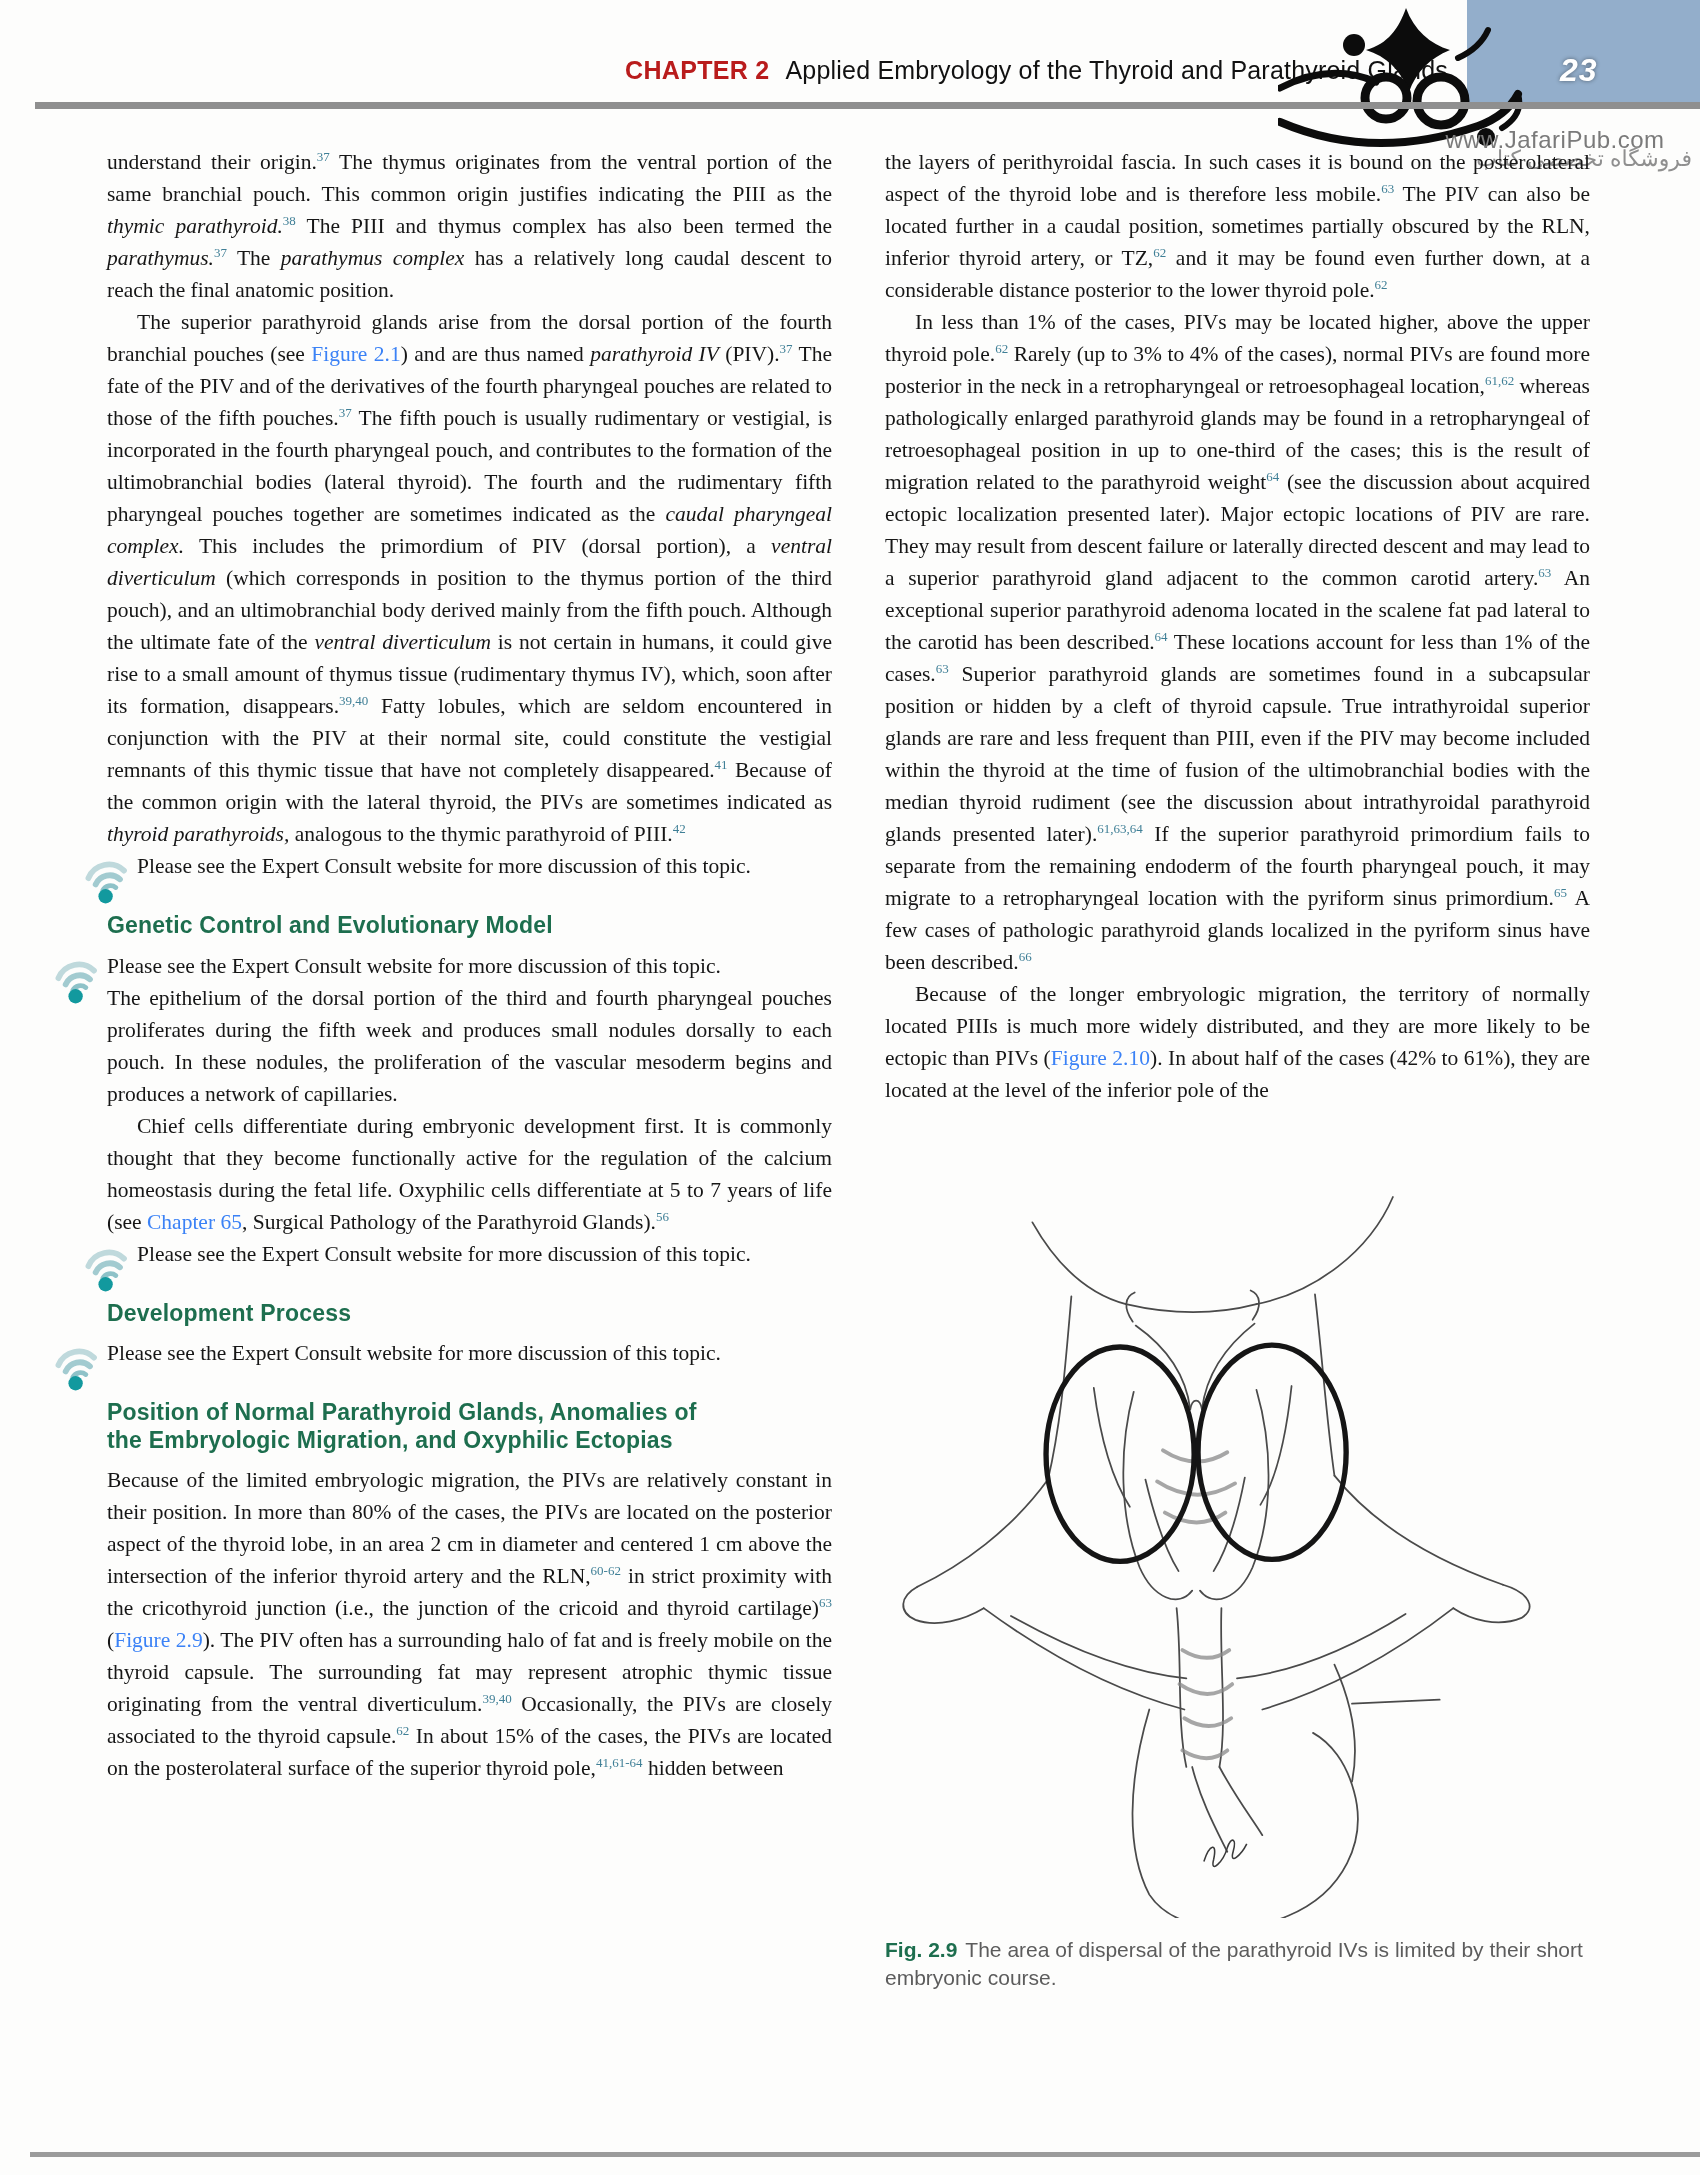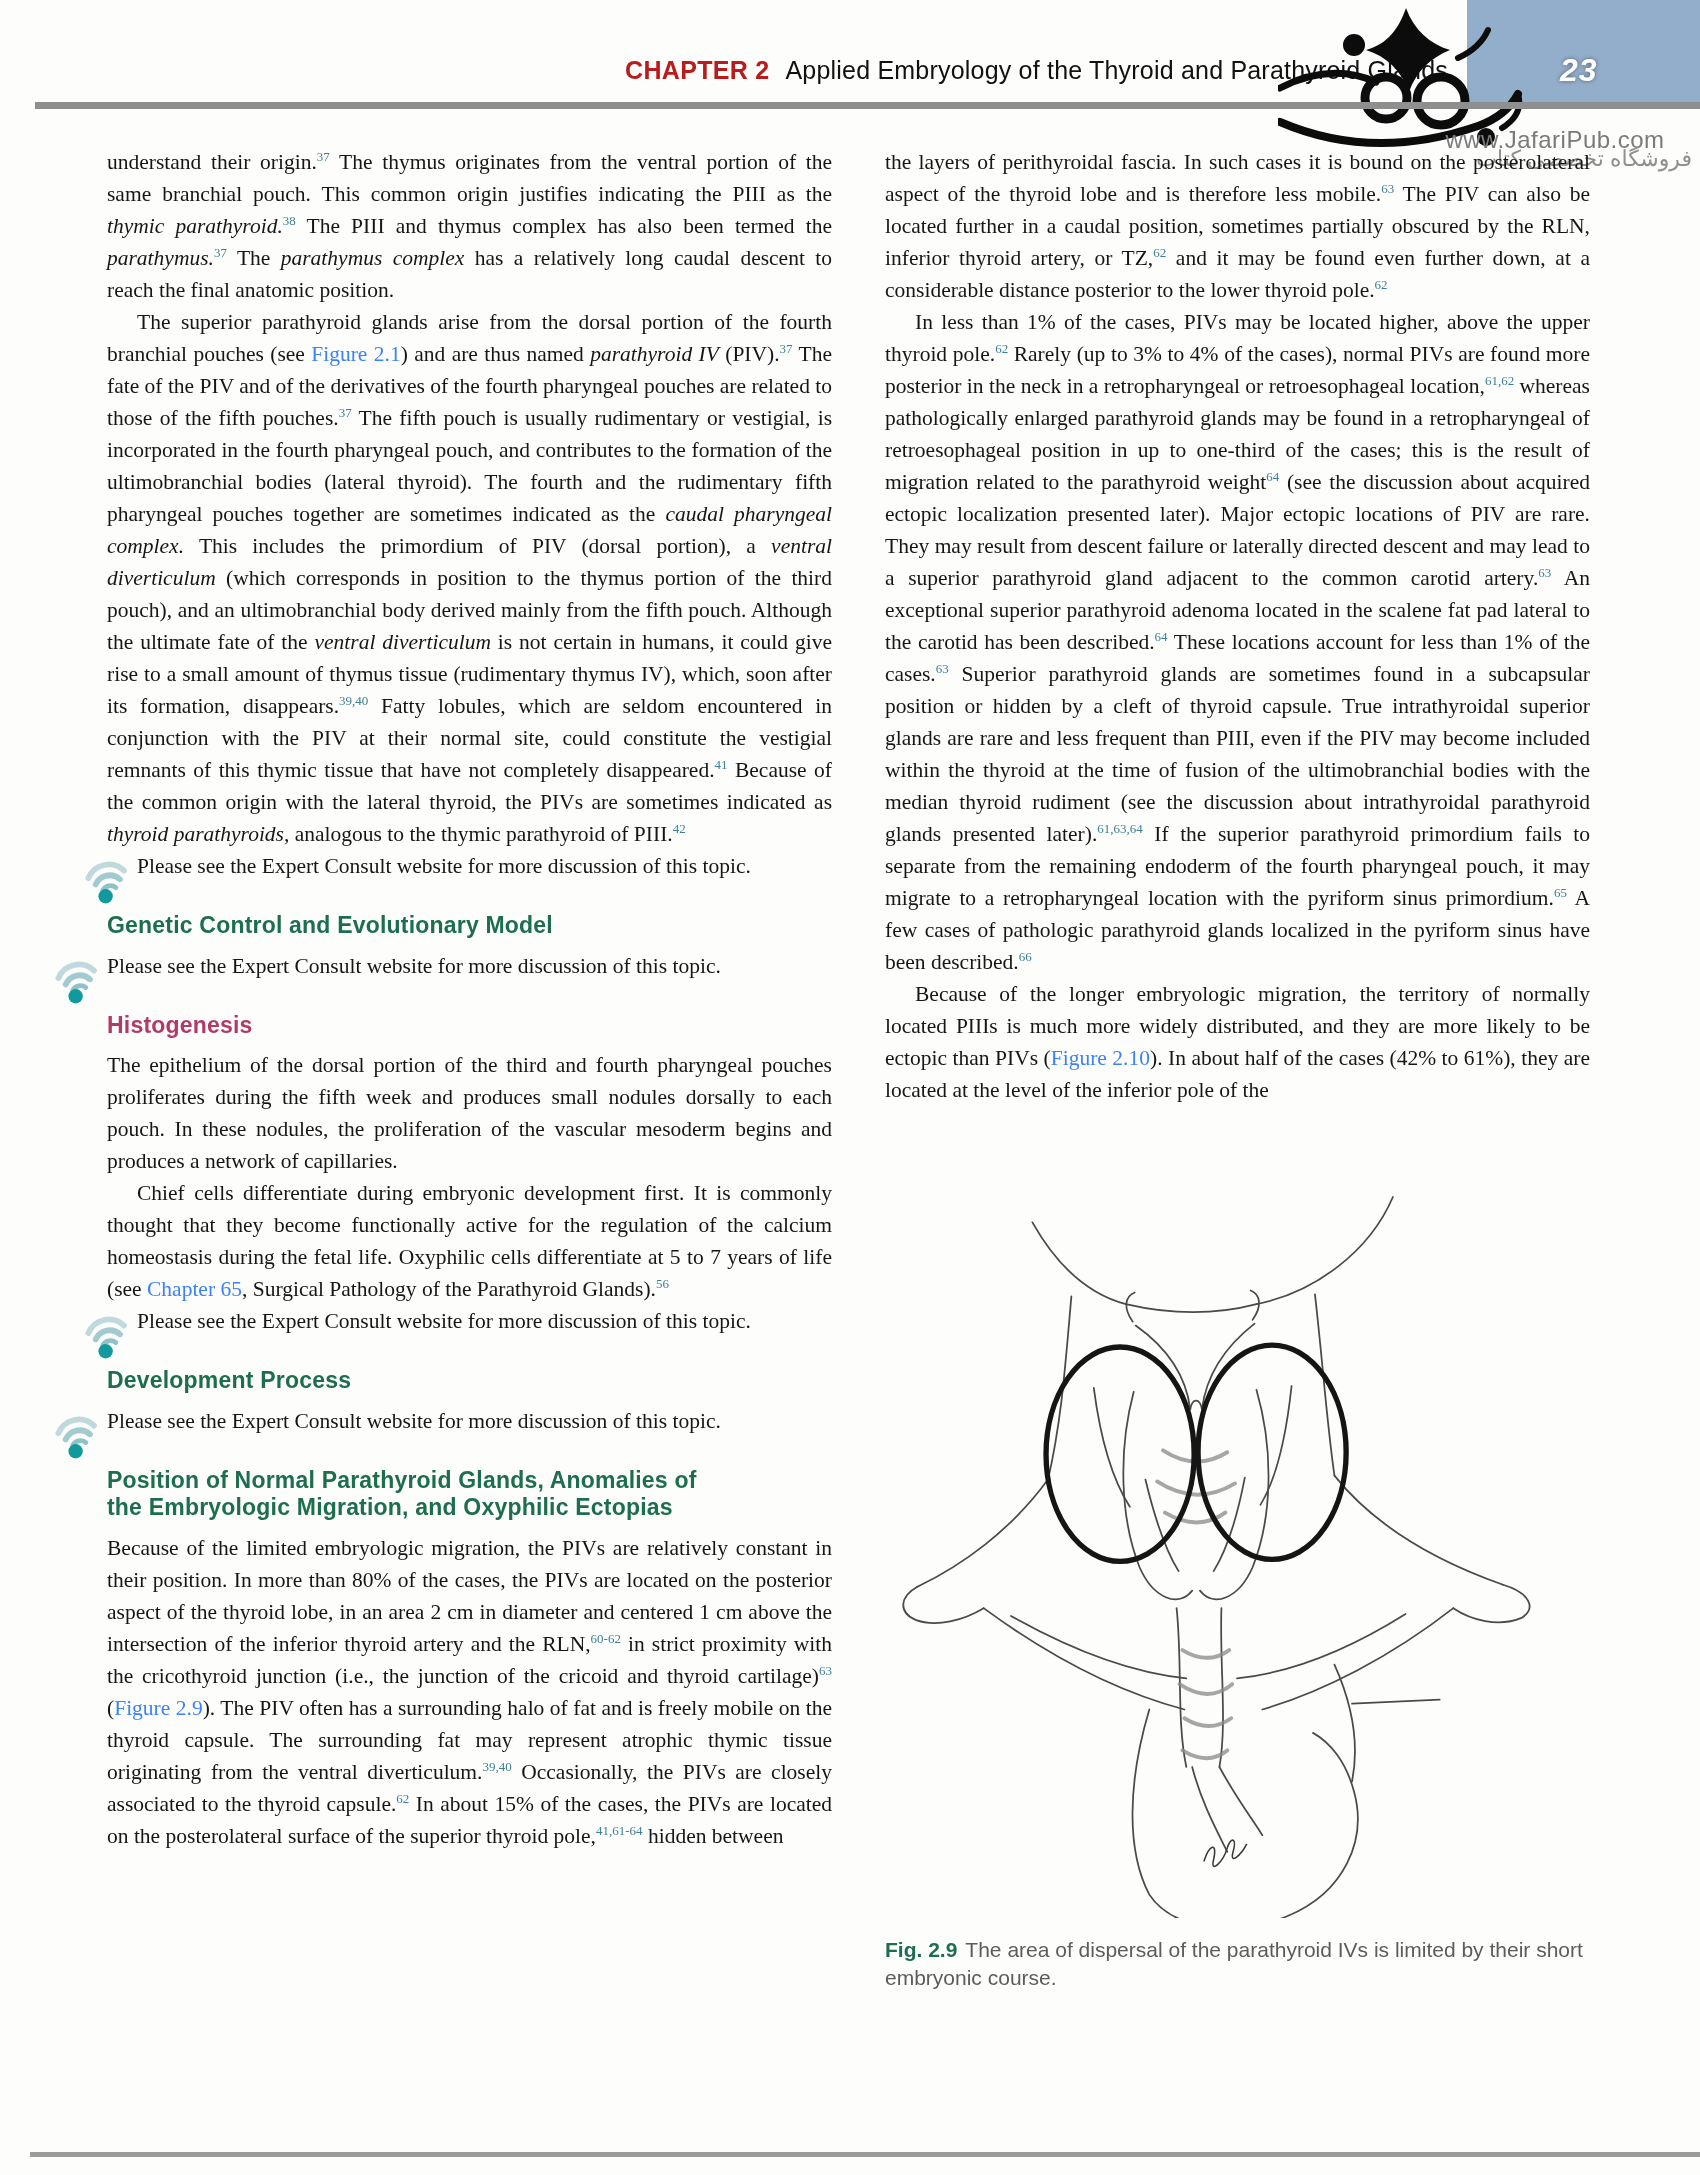--- a/index.html
+++ b/index.html
@@ -115,21 +115,20 @@
       <p class="paragraph"><span class="run-t">Please see the Expert Consult website for more discussion of this topic.</span><span class="wifi-icon">
     <svg viewBox="0 0 48 56" width="46" height="54" aria-hidden="true">
       <g fill="none" stroke-linecap="round" transform="rotate(-12 24 32)">
         <path d="M5,23 A23,23 0 0 1 43,23" stroke="#bfd9dc" stroke-width="6"></path>
         <path d="M11,31 A16,16 0 0 1 37,31" stroke="#a2cbd0" stroke-width="6"></path>
         <path d="M17,38.5 A9,9 0 0 1 31,38.5" stroke="#8ec2c8" stroke-width="5"></path>
       </g>
       <circle cx="21.5" cy="46" r="7.5" fill="#12999e"></circle>
     </svg>
   </span></p>
-      <h2 class="heading magenta"><span class="run-t">Histogenesis</span></h2>
       <p class="paragraph"><span class="run-t">The epithelium of the dorsal portion of the third and fourth pharyngeal pouches proliferates during the fifth week and produces small nodules dorsally to each pouch. In these nodules, the proliferation of the vascular mesoderm begins and produces a network of capillaries.</span></p>
       <p class="paragraph indent"><span class="run-t">Chief cells differentiate during embryonic development first. It is commonly thought that they become functionally active for the regulation of the calcium homeostasis during the fetal life. Oxyphilic cells differentiate at 5 to 7 years of life (see </span><span class="run-link">Chapter 65</span><span class="run-t">, Surgical Pathology of the Parathyroid Glands).</span><span class="run-sup">56</span></p>
       <p class="paragraph indent"><span class="run-t">Please see the Expert Consult website for more discussion of this topic.</span><span class="wifi-icon">
     <svg viewBox="0 0 48 56" width="46" height="54" aria-hidden="true">
       <g fill="none" stroke-linecap="round" transform="rotate(-12 24 32)">
         <path d="M5,23 A23,23 0 0 1 43,23" stroke="#bfd9dc" stroke-width="6"></path>
         <path d="M11,31 A16,16 0 0 1 37,31" stroke="#a2cbd0" stroke-width="6"></path>
         <path d="M17,38.5 A9,9 0 0 1 31,38.5" stroke="#8ec2c8" stroke-width="5"></path>
       </g>
       <circle cx="21.5" cy="46" r="7.5" fill="#12999e"></circle>

